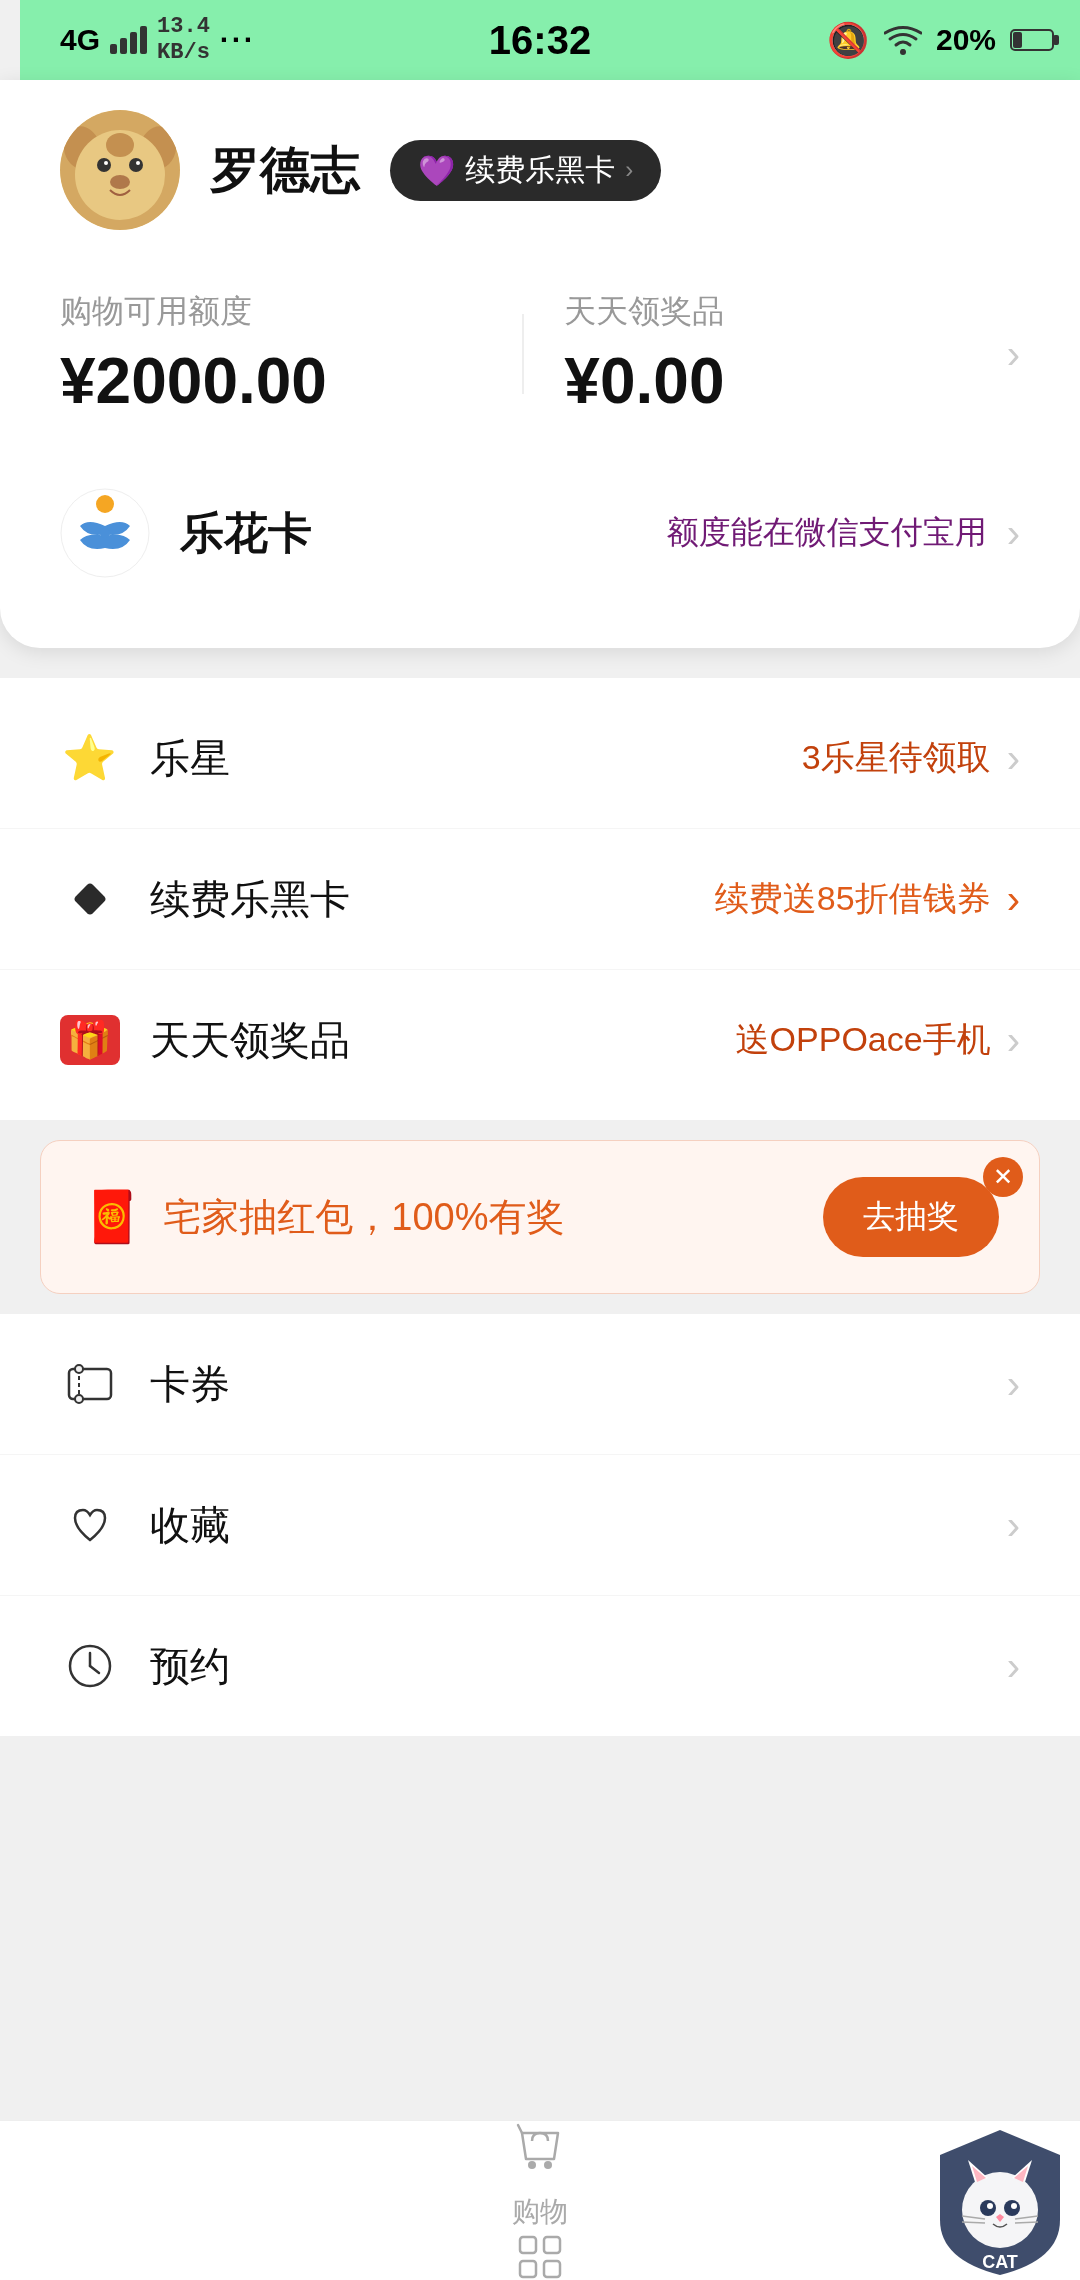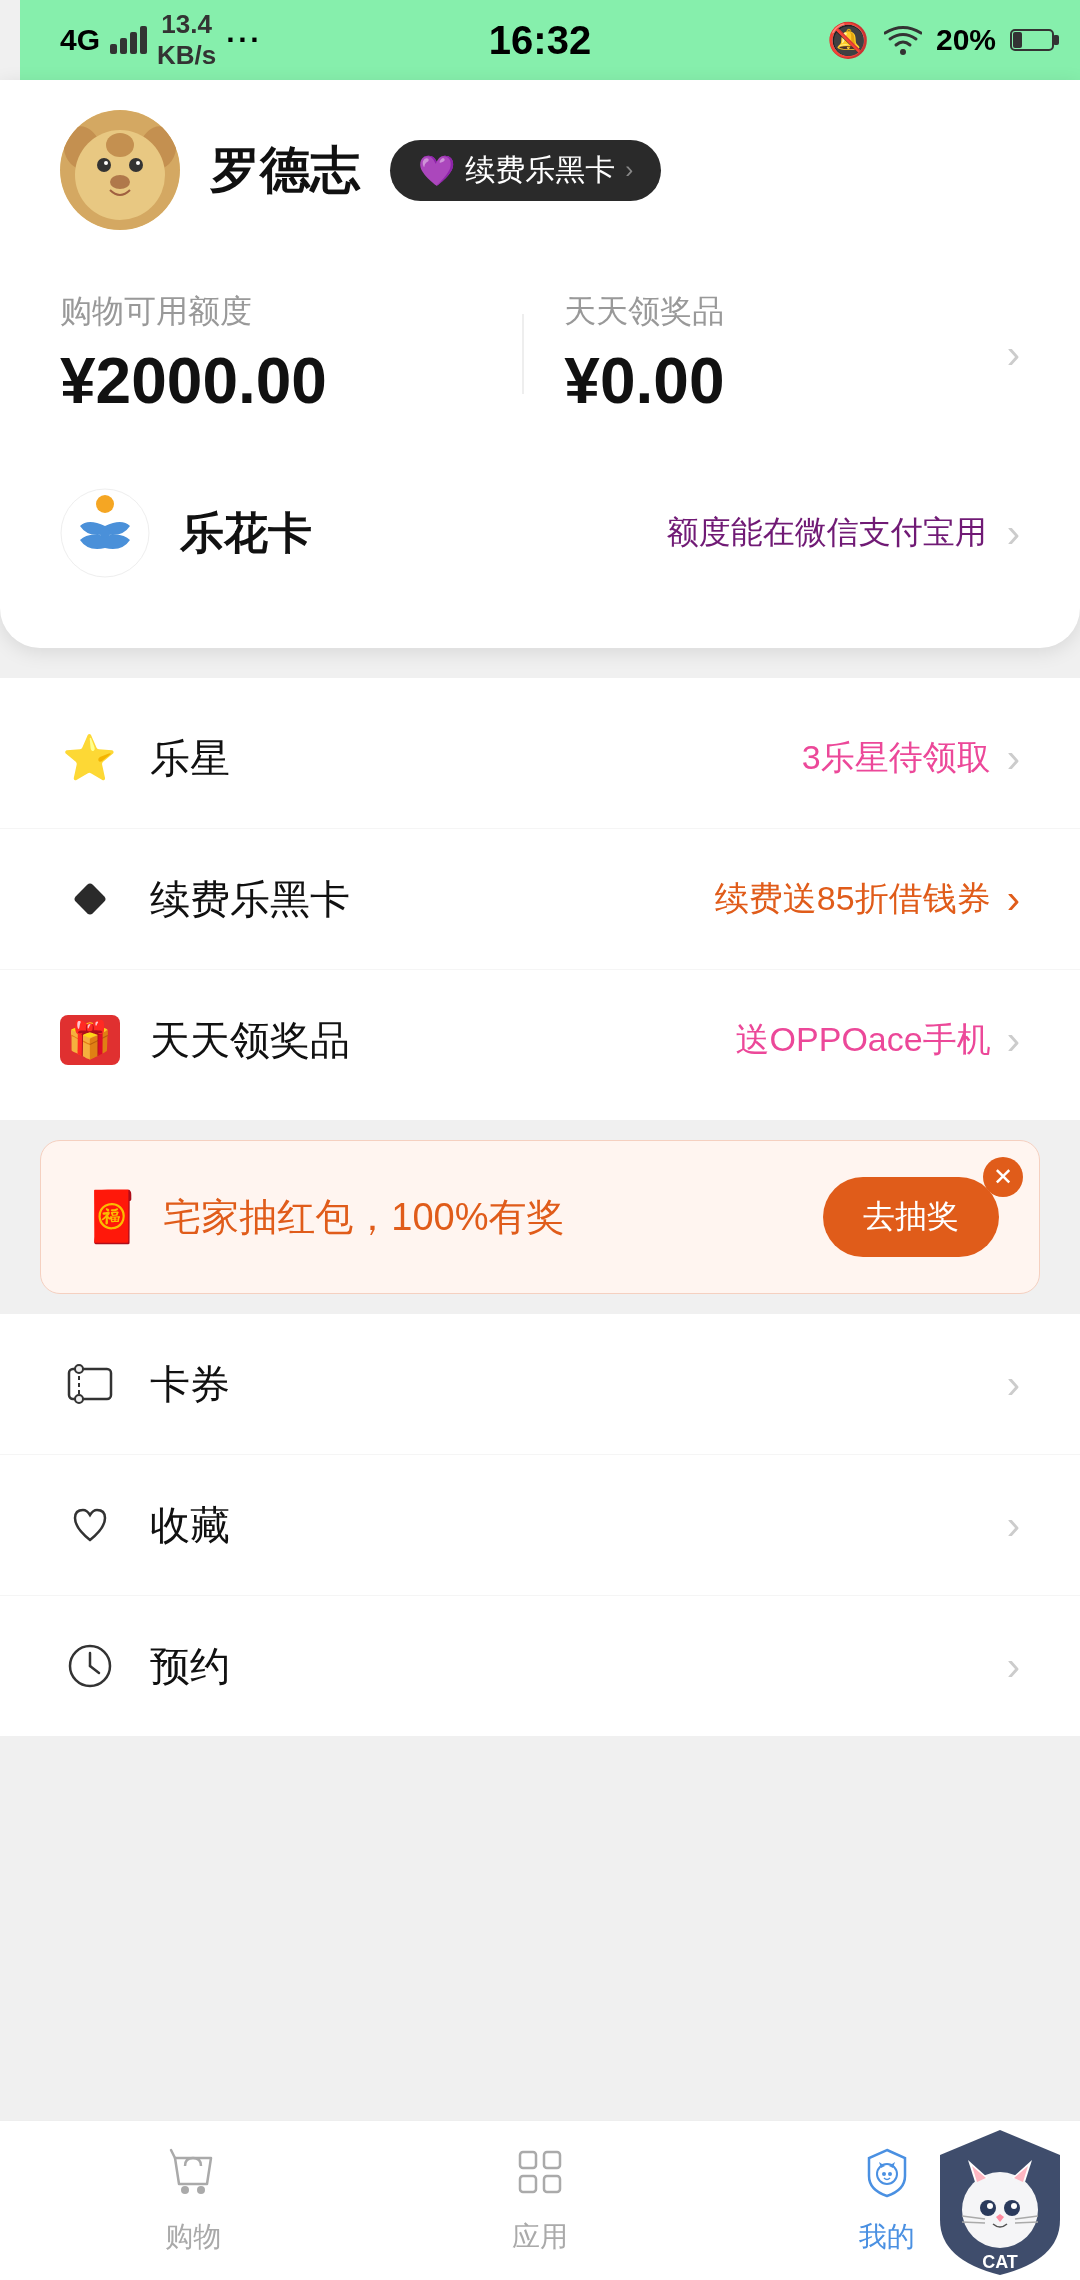--- a/index.html
+++ b/index.html
@@ -189,21 +189,21 @@
       font-size: 44px;
     }
     .menu-label {
       font-size: 40px;
       color: #111;
       font-weight: 500;
       flex: 1;
     }
     .menu-value {
       font-size: 34px;
-      color: #ec4899;
+      color: #c2410c;
       margin-right: 16px;
     }
     .menu-value.orange {
       color: #e05c1a;
     }
     .menu-arrow {
       color: #ccc;
       font-size: 40px;
     }
 
@@ -266,20 +266,21 @@
       left: 0;
       width: 1080px;
       height: 160px;
       background: white;
       border-top: 1px solid #eee;
       display: flex;
       align-items: center;
       justify-content: space-around;
       padding: 0 20px;
       z-index: 100;
+      flex-direction: column;
     }
     .nav-item {
       display: flex;
       flex-direction: column;
       align-items: center;
       gap: 8px;
       cursor: pointer;
       flex: 1;
     }
     .nav-icon {
@@ -323,21 +324,21 @@
 
 <div class="status-bar">
   <div class="status-left">
     <span style="font-size:30px;font-weight:700;">4G</span>
     <div class="signal-bars">
       <div class="signal-bar" style="height:10px;"></div>
       <div class="signal-bar" style="height:16px;"></div>
       <div class="signal-bar" style="height:22px;"></div>
       <div class="signal-bar" style="height:28px;"></div>
     </div>
-    <div class="network-speed" style="font-size:26px;white-space:pre;">13.4
+    <div class="network-speed" style="font-size:22px;white-space:pre;font-family:Liberation Mono, monospace;">13.4
 KB/s</div>
     <span style="font-size:30px;letter-spacing:2px;">···</span>
   </div>
   <span style="font-size:40px;font-weight:600;position:absolute;left:50%;transform:translateX(-50%);">16:32</span>
   <div class="status-right">
     <span style="font-size:34px;">🔕</span>
     <svg width="38" height="30" viewBox="0 0 38 30">
       <path d="M19 26 L19 26" stroke="#333" stroke-width="4" stroke-linecap="round"></path>
       <path d="M12 20 Q19 14 26 20" stroke="#333" stroke-width="3" fill="none" stroke-linecap="round"></path>
       <path d="M6 14 Q19 5 32 14" stroke="#333" stroke-width="3" fill="none" stroke-linecap="round"></path>

